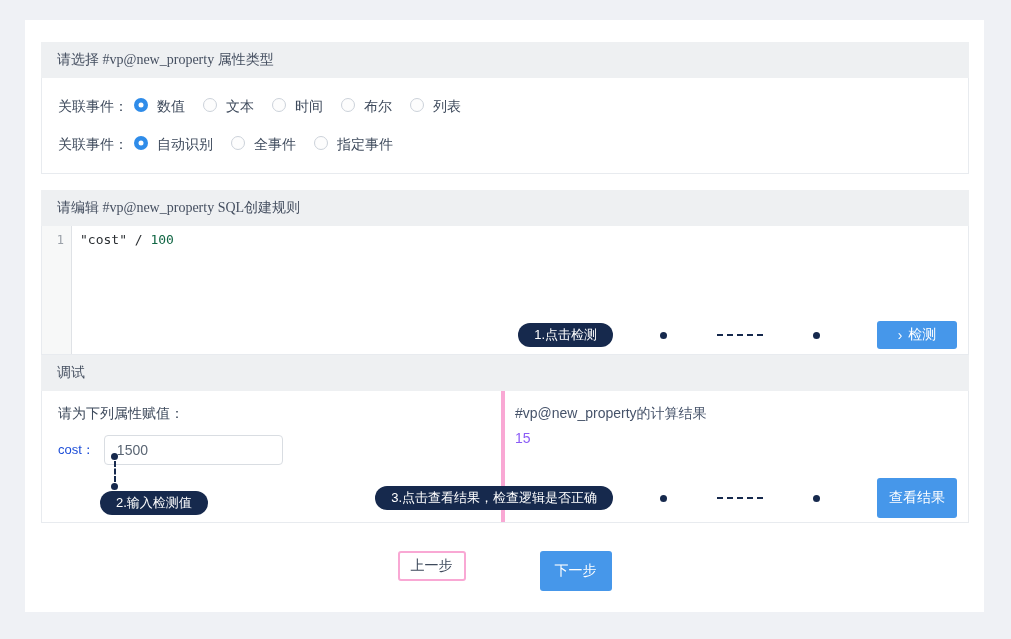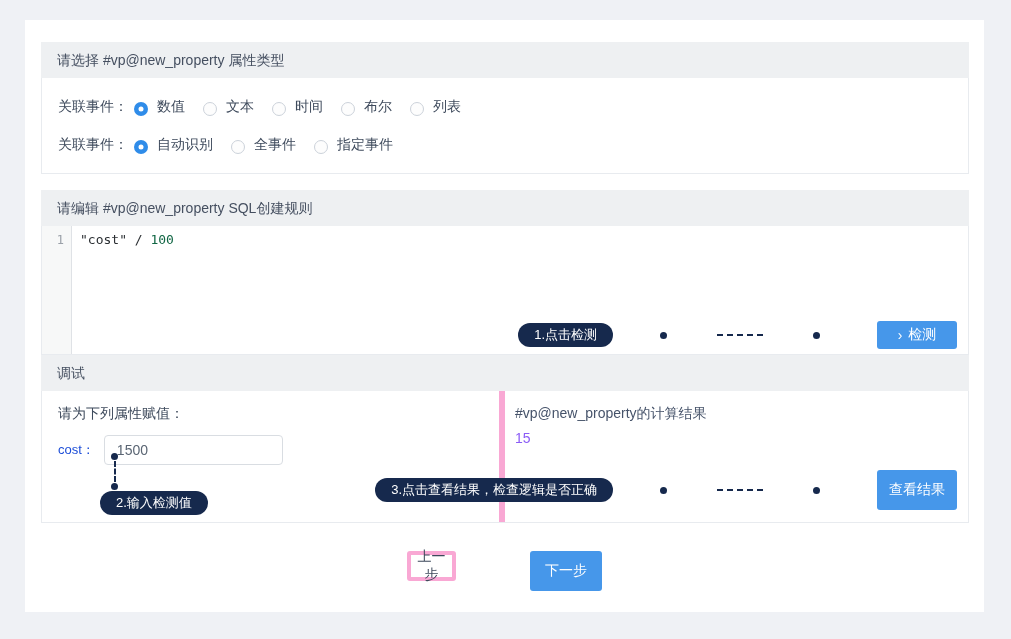--- a/index.html
+++ b/index.html
@@ -11,33 +11,33 @@
     position:relative; overflow:hidden;
   }
   .card {
     position:absolute; left:25px; top:20px;
     width:959px; height:592px;
     background:#ffffff;
   }
   .panel-header {
     margin:0 15px 0 16px; height:36px;
     background:#eef0f2; color:#454f60;
-    line-height:36px; padding:0 16px; font-size:14px;
+    line-height:36px; padding:0 16px; font-size:14px;font-family:Liberation Serif, serif;
   }
   .panel-header.first { margin-top:22px; }
   .panel-body {
     margin:0 15px 0 16px;
     border:1px solid #e8ebef; border-top:none; background:#fff;
   }
   
   .type-body { height:96px; padding:14px 16px 0 16px; }
   .radio-row { display:flex; align-items:center; height:30px; }
   .radio-row + .radio-row { margin-top:8px; }
   .row-label { color:#3e4a5c; margin-right:6px; }
-  .radio { display:inline-flex; align-items:flex-end; margin-right:18px; cursor:pointer; }
+  .radio { display:inline-flex; align-items:flex-start; margin-right:18px; cursor:pointer; }
   .rdot { width:14px; height:14px; border-radius:50%; background:#2f8ce9; position:relative; flex:0 0 auto; }
   .rdot::after { content:''; position:absolute; width:5px; height:5px; border-radius:50%;
                  background:#fff; left:50%; top:50%; transform:translate(-50%,-50%); }
   .rdot.unchecked { background:#fdfdfd; border:1px solid #ccd2da; }
   .rdot.unchecked::after { display:none; }
   .radio .rlabel { margin-left:9px; color:#3e4a5c; }
   
   .sql-header { margin-top:16px; }
   .editor { height:129px; position:relative; }
   .gutter {
@@ -45,58 +45,58 @@
     background:#f7f8f8; border-right:1px solid #dfe2e6;
     text-align:right; padding:7px 7px 0 0;
     color:#9aa0a8; font-family:"DejaVu Sans Mono","Liberation Mono",monospace; font-size:12px;
   }
   .code-area { position:absolute; left:30px; right:0; top:0; bottom:0; padding:6px 8px; cursor:text; }
   .code-line { font-family:"DejaVu Sans Mono","Liberation Mono",monospace; font-size:13px; color:#2b2f33; white-space:pre; }
   .code-num { color:#116644; }
   
   .guide-row { position:absolute; display:flex; align-items:center;gap:48px; }
   .editor-guide { right:11px; bottom:5px; }
-  .result-guide { right:11px; bottom:12px; }
+  .result-guide { right:11px; bottom:4px; }
   .pill {
     height:24px; border-radius:12px; background:#16294d; color:#fff;
     display:inline-flex; align-items:center; padding:0 16px; font-size:13px; white-space:nowrap;
   }
   .dot { width:7px; height:7px; border-radius:50%; background:#16294d; flex:0 0 auto; }
   .dash-h { width:46px; border-top:2px dashed #16294d; margin:0 2px; }
   .pill + .dot { margin-left:-1px; }
   .guide-row .btn { margin-left:9px; }
   
   .btn {
     border:none; cursor:pointer; font-size:14px; border-radius:3px;
     font-family:inherit; display:inline-flex; align-items:center; justify-content:center;
   }
   .btn.blue { background:#4697ea; color:#fff; }
   .btn.detect { width:80px; height:28px; }
   .btn.view { width:80px; height:40px; }
   .chev { margin-right:6px; font-size:14px; line-height:1; }
   
   .debug-body { height:132px; display:flex; position:relative; }
-  .debug-left { width:463px; border-right:6px solid #f9a8d4; position:relative; padding:14px 16px 0 16px; }
+  .debug-left { width:463px; border-right:4px solid #f9a8d4; position:relative; padding:14px 16px 0 16px; }
   .debug-right { flex:1; position:relative; padding:14px 0 0 10px; }
   .assign-title { color:#3e4a5c; }
   .field-row { display:flex; align-items:center; margin-top:12px; }
   .field-label { color:#1d4ed8; font-size:13px; margin-right:9px; }
   .debug-input {
     width:179px; height:30px; border:1px solid #d9dde2; border-radius:4px;
     padding:6px 12px; font-size:14px; color:#5a6573; outline:none;
     font-family:inherit; background:#fff;
   }
   .v-connector { position:absolute; left:69px; top:62px; display:flex; flex-direction:column; align-items:center; }
   .dash-v { height:21px; border-left:2px dashed #16294d; margin:1px 0; }
   .input-pill { position:absolute; left:58px; top:100px; }
   .result-title { color:#46536a; }
   .result-value { color:#8b5cf6; margin-top:7px; }
   
   .footer { position:absolute; left:0; right:0; bottom:21px; display:flex; justify-content:center; gap:74px; }
-  .btn.ghost { width:49px; height:30px; background:#fff; border:4px solid #f9a8d4; color:#3e4a5c; }
+  .btn.ghost { width:68px; height:30px; background:#fff; border:2px solid #f9a8d4; color:#3e4a5c; }
   .btn.next { width:72px; height:40px; }
 </style>
 </head>
 <body>
 
 <div class="card">
 
   <div class="panel-header first">
     <span>请选择 #vp@new_property 属性类型</span>
   </div>

